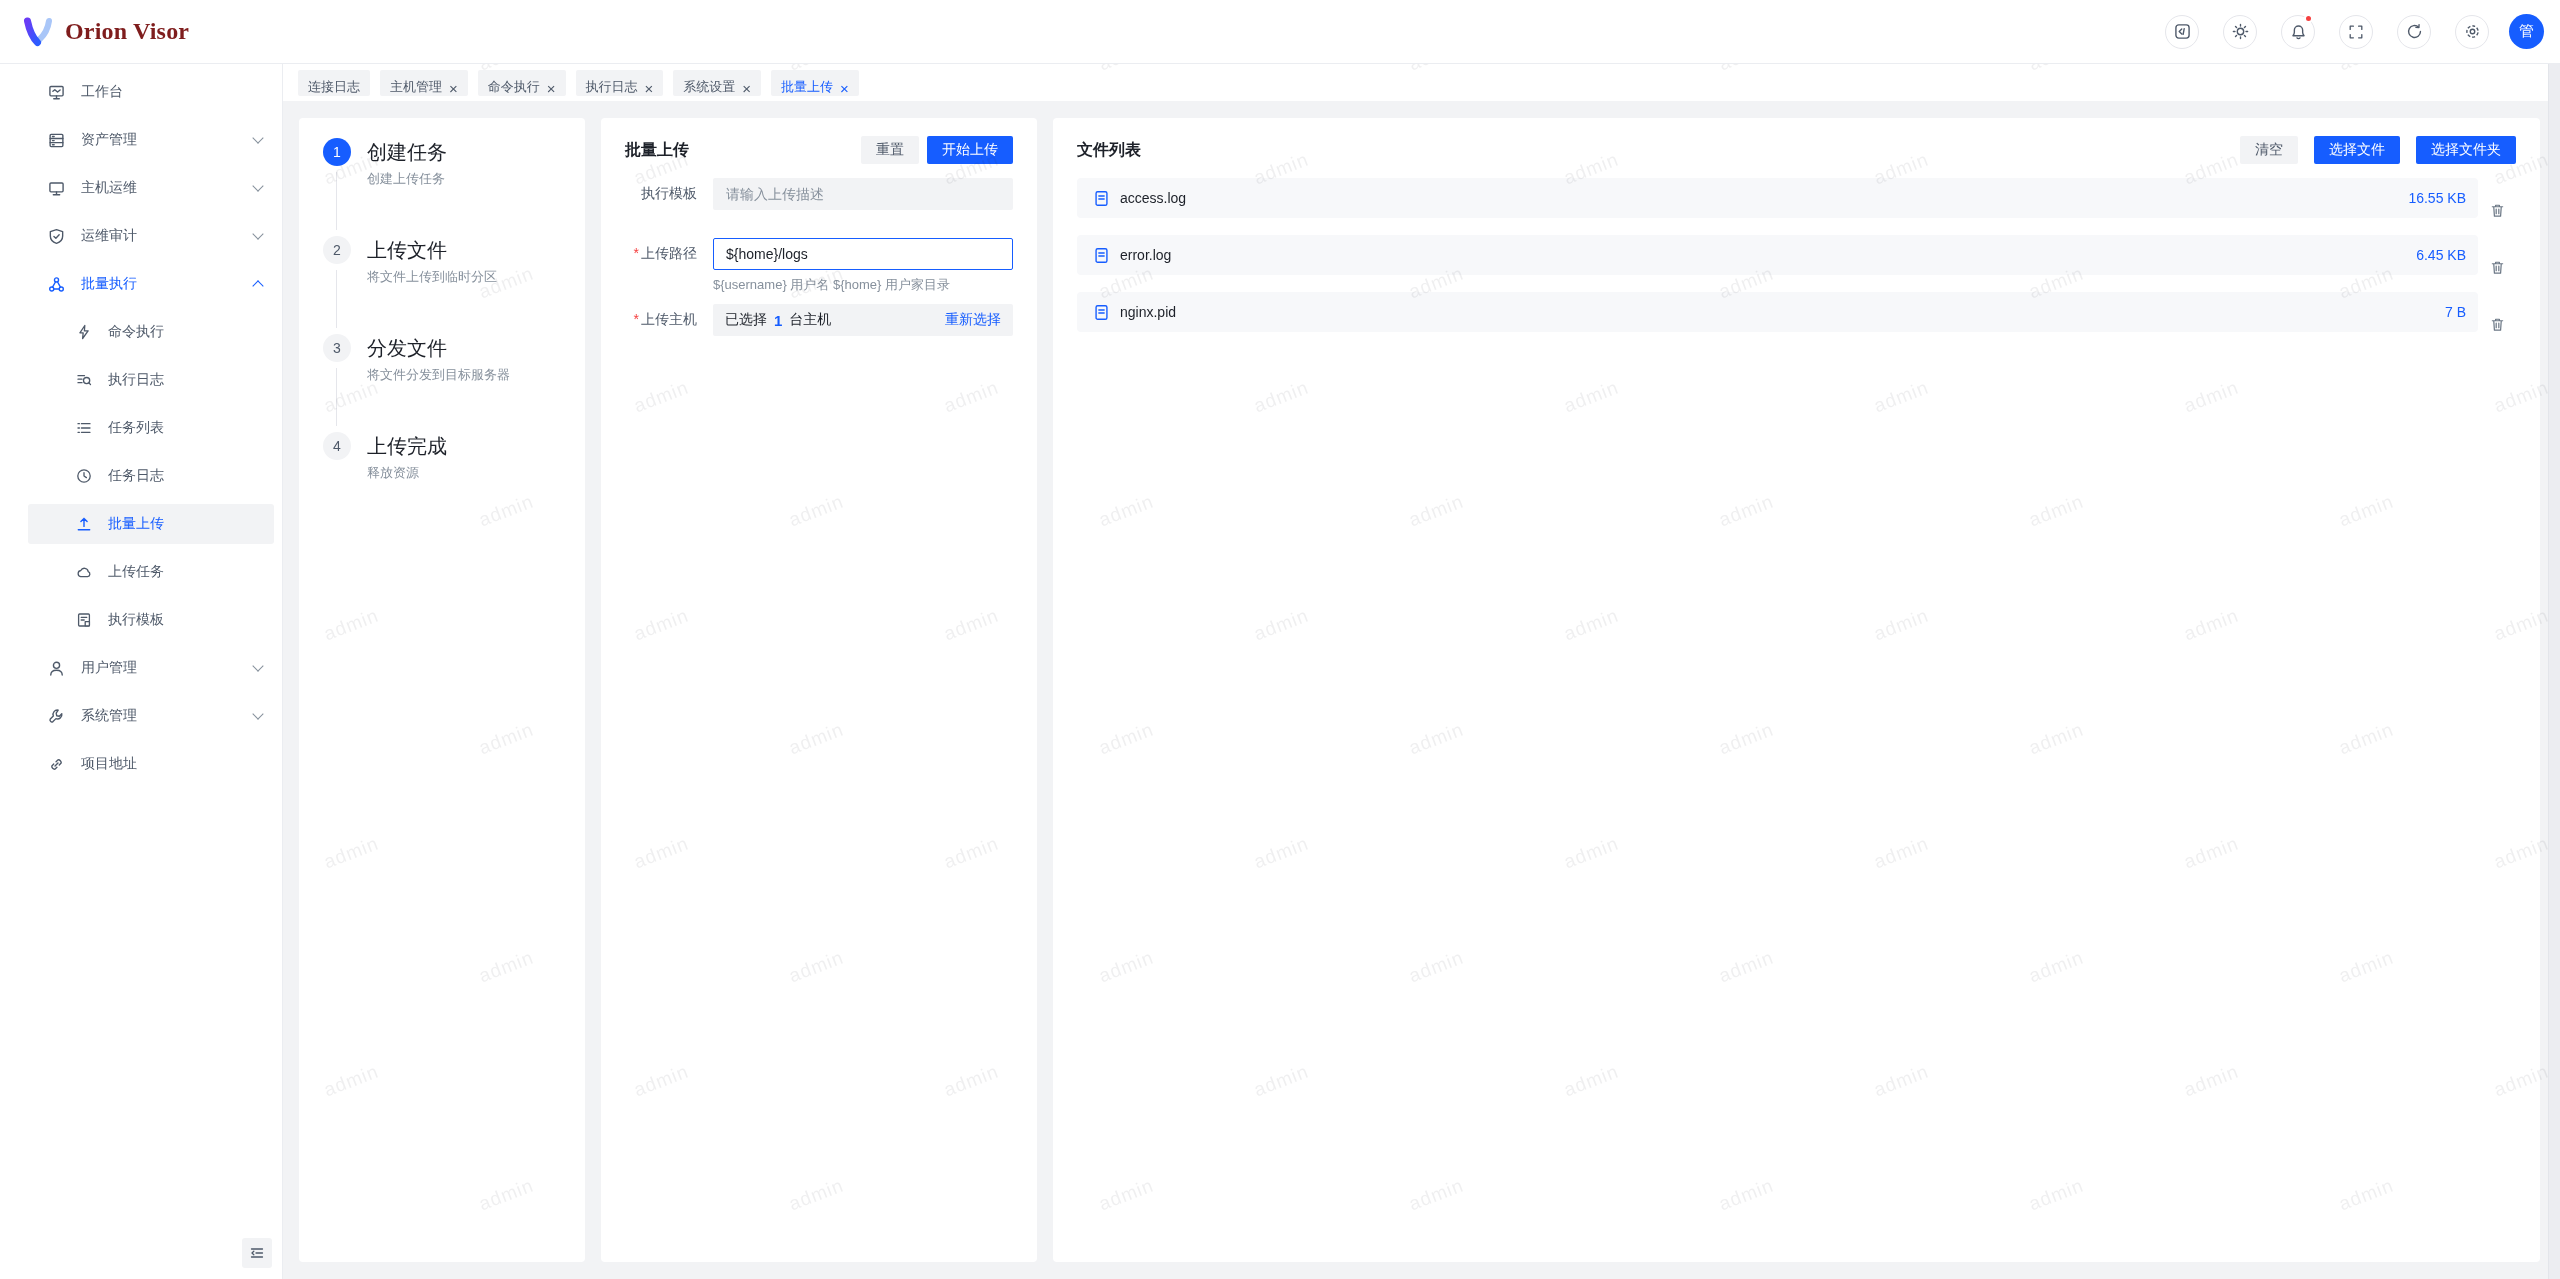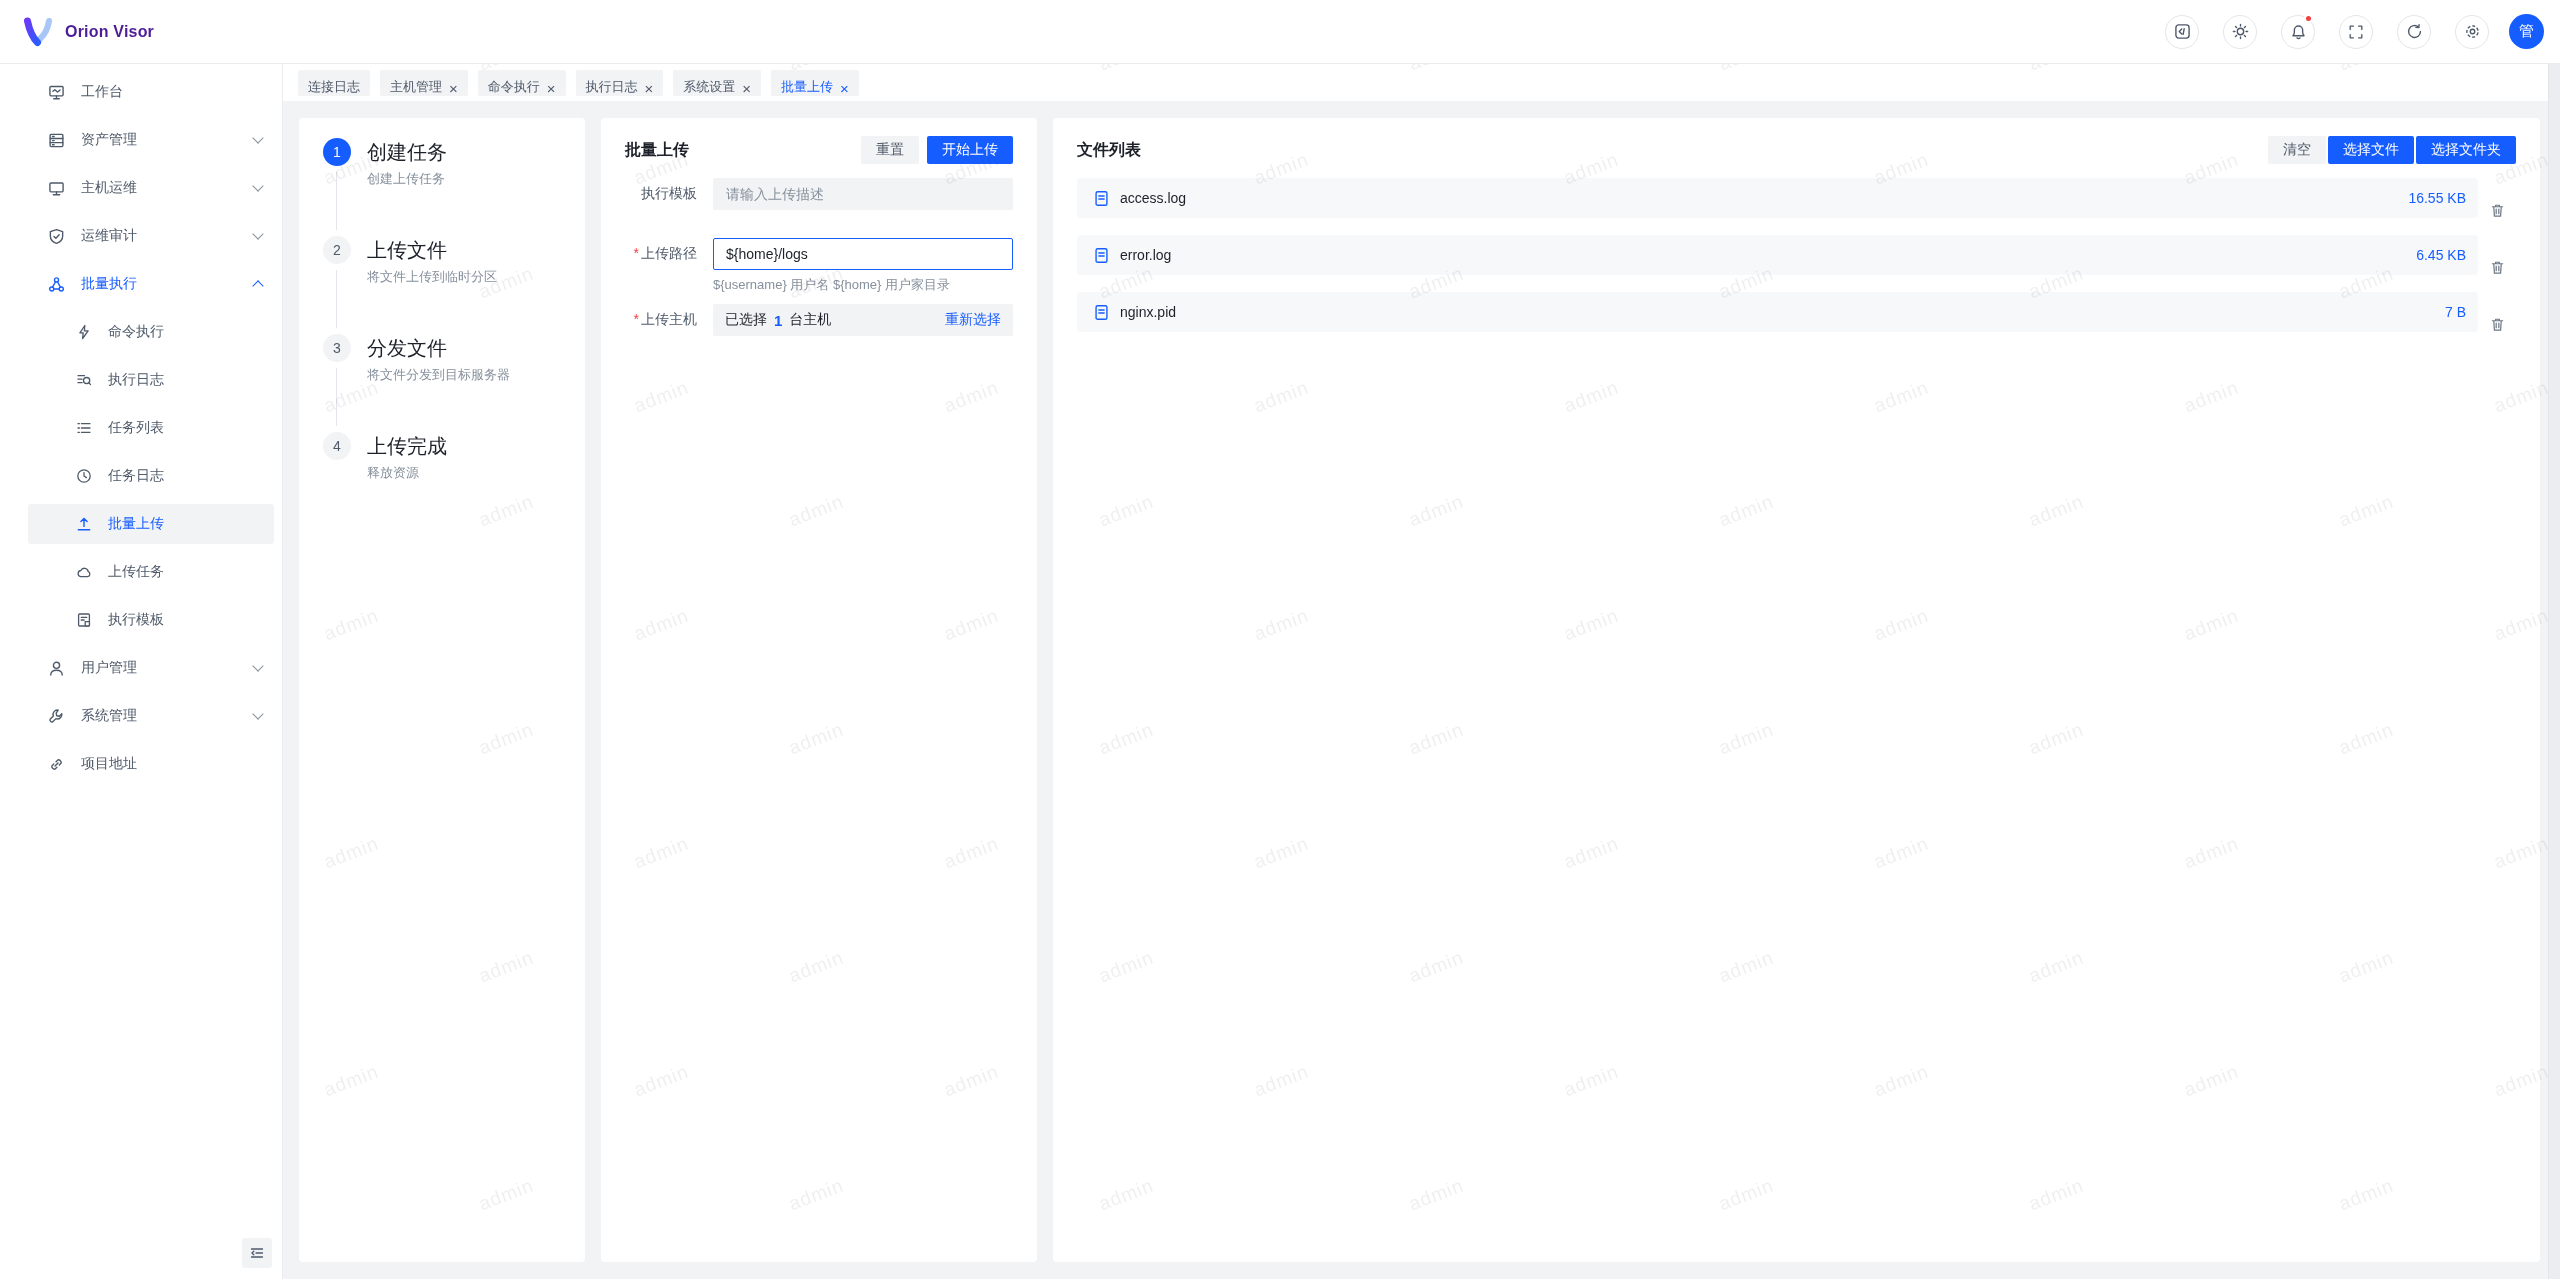--- a/index.html
+++ b/index.html
@@ -3,21 +3,21 @@
 <meta charset="utf-8">
 <style>
   * { margin:0; padding:0; box-sizing:border-box; }
   html,body { width:2560px; height:1279px; overflow:hidden; }
   body { font-family:"Liberation Sans","DejaVu Sans",sans-serif; font-size:14px; color:#1D2129; background:#fff; }
   svg { display:block; }
 
   
   .topbar { height:64px; background:#fff; border-bottom:1px solid #EBEDF1; display:flex; align-items:center; justify-content:space-between; padding:0 16px 0 22px; position:relative; z-index:6; }
   .logo { display:flex; align-items:center; gap:11px; }
-  .logo-title { font-size:16px; font-weight:600; color:#4c1d95; letter-spacing:.2px; }
+  .logo-title { font-size:24px; font-weight:600; color:#7f1d1d; letter-spacing:.2px;font-family:Liberation Serif, serif; }
   .tb-right { display:flex; align-items:center; }
   .tb-btn { width:34px; height:34px; border:1px solid #E5E6EB; border-radius:50%; background:#fff; display:flex; align-items:center; justify-content:center; margin-left:24px; position:relative; cursor:pointer; color:#4E5969; }
   .tb-badge { position:absolute; top:-2px; right:1px; width:9px; height:9px; border-radius:50%; background:#F53F3F; border:2px solid #fff; }
   .avatar { width:35px; height:35px; border-radius:50%; background:#165DFF; color:#fff; font-size:15px; display:flex; align-items:center; justify-content:center; margin-left:20px; cursor:pointer; }
 
   
   .layout { display:flex; height:1215px;margin-left:20px; }
   .sidebar { width:263px; flex:none; background:#fff; border-right:1px solid #EBEDF1; position:relative; z-index:5; }
   .menu { padding:8px; }
   .menu-item { height:40px; margin-bottom:8px; display:flex; align-items:center; padding:0 12px 0 20px; border-radius:3px; color:#4E5969; cursor:pointer; }
@@ -47,21 +47,21 @@
   .step-circle { position:absolute; left:0; top:0; width:28px; height:28px; border-radius:50%; background:#F2F3F5; color:#4E5969; font-size:14px; display:flex; align-items:center; justify-content:center; }
   .step.active .step-circle { background:#165DFF; color:#fff; }
   .step:not(:last-child)::after { content:""; position:absolute; left:13px; top:34px; height:58px; width:1px; background:#E5E6EB; }
   .step-title { font-size:20px; font-weight:500; color:#1D2129; line-height:28px; }
   .step-desc { font-size:13px; color:#86909C; margin-top:4px; }
 
   
   .card-head { display:flex; align-items:center; justify-content:space-between; height:28px; margin-bottom:14px; }
   .card-title { font-size:16px; font-weight:700; color:#1D2129; }
   .head-btns { display:flex; gap:8px; }
-  .head-btns.tight { gap:2px; }
+  .head-btns.tight { gap:16px; }
   .btn { height:28px; border:none; border-radius:2px; font-size:14px; padding:0 15px; display:flex; align-items:center; cursor:pointer; font-family:inherit; }
   .btn-secondary { background:#F2F3F5; color:#4E5969; }
   .btn-primary { background:#165DFF; color:#fff; }
 
   
   .form-card { width:436px; flex:none; padding:18px 24px; }
   .form-row { display:flex; align-items:center; margin-bottom:28px; }
   .form-row.nmb { margin-bottom:0; }
   .form-label { width:72px; flex:none; text-align:right; margin-right:16px; color:#4E5969; white-space:nowrap; }
   .req { color:#F53F3F; margin-right:2px; }

